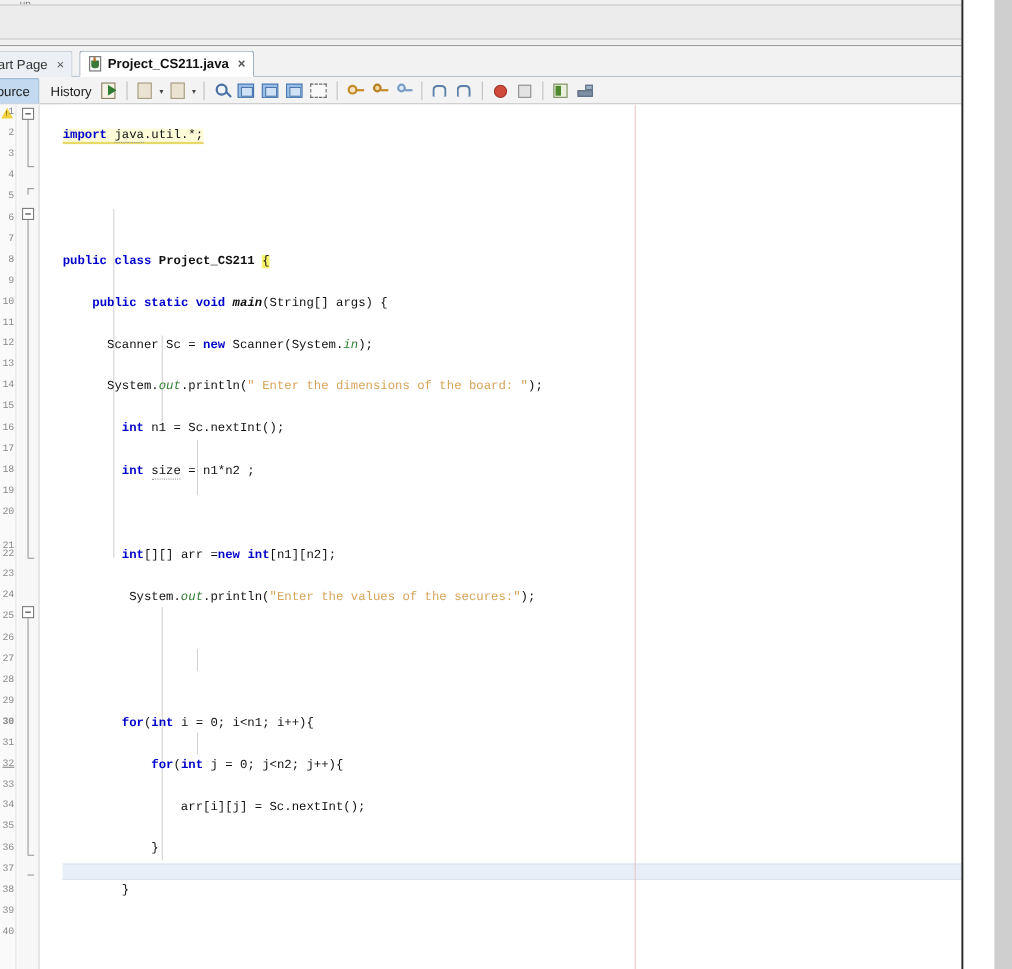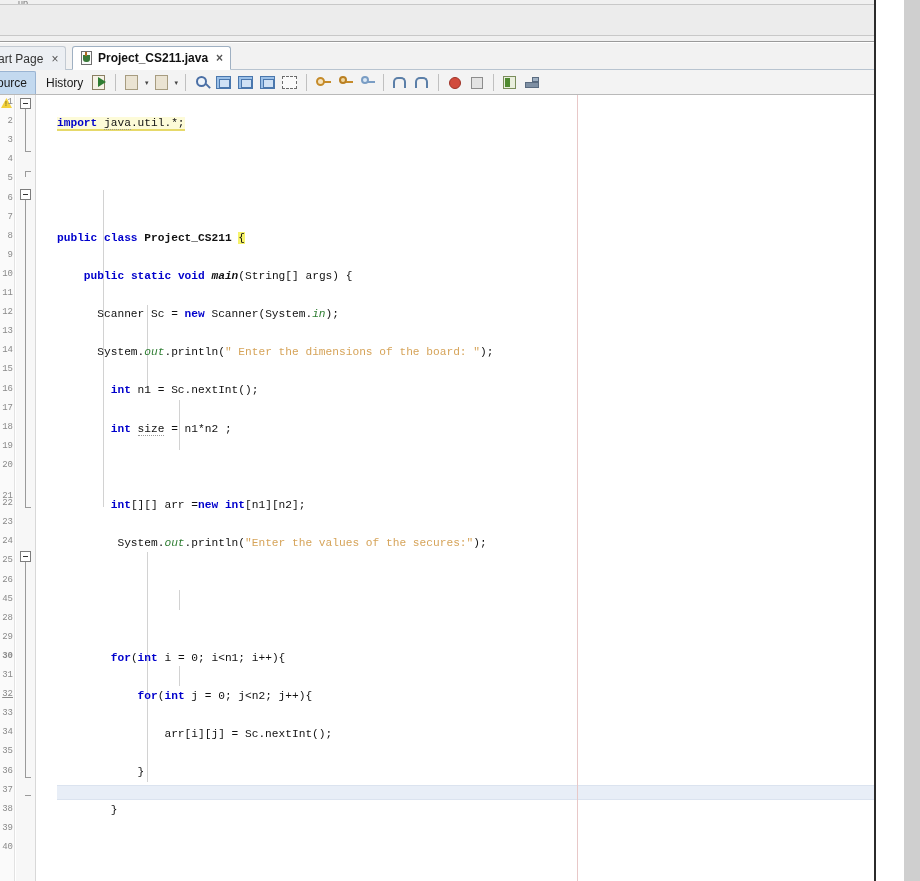--- a/index.html
+++ b/index.html
@@ -240,21 +240,21 @@
           <div class="ln" style="top: 307.6px;">17</div>
           <div class="ln" style="top: 326.7px;">18</div>
           <div class="ln" style="top: 345.8px;">19</div>
           <div class="ln" style="top: 364.9px;">20</div>
           <div class="ln" style="top: 396px;">21</div>
           <div class="ln" style="top: 403.1px;">22</div>
           <div class="ln" style="top: 422.2px;">23</div>
           <div class="ln" style="top: 441.3px;">24</div>
           <div class="ln" style="top: 460.4px;">25</div>
           <div class="ln" style="top: 479.5px;">26</div>
-          <div class="ln" style="top: 498.6px;">45</div>
+          <div class="ln" style="top: 498.6px;">27</div>
           <div class="ln" style="top: 517.7px;">28</div>
           <div class="ln" style="top: 536.8px;">29</div>
           <div class="ln" style="top: 555.9px; font-weight: bold;">30</div>
           <div class="ln" style="top: 575px;">31</div>
           <div class="ln" style="top: 594.1px; text-decoration: underline;">32</div>
           <div class="ln" style="top: 613.2px;">33</div>
           <div class="ln" style="top: 632.3px;">34</div>
           <div class="ln" style="top: 651.4px;">35</div>
           <div class="ln" style="top: 670.5px;">36</div>
           <div class="ln" style="top: 689.6px;">37</div>

